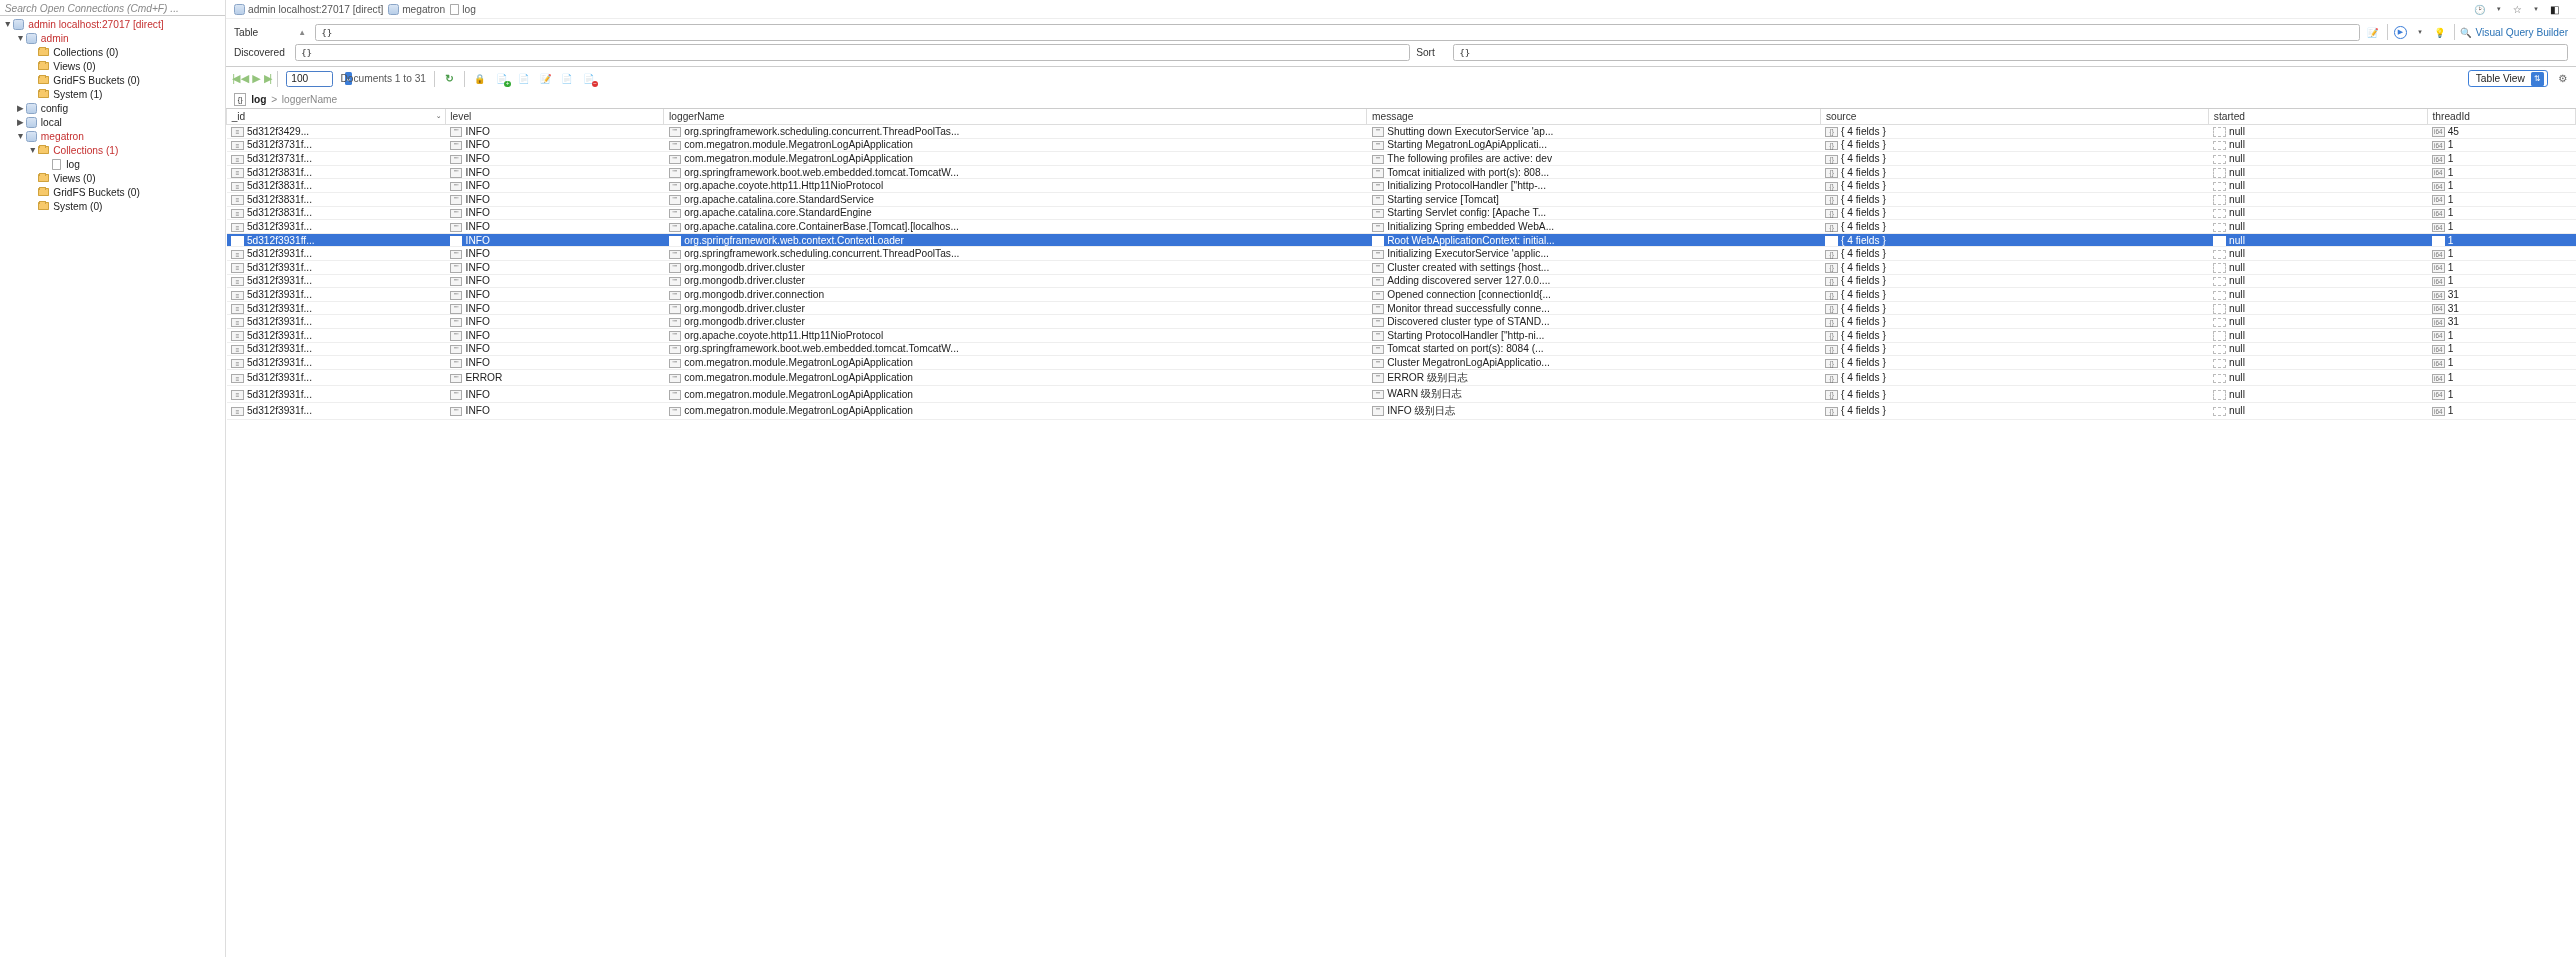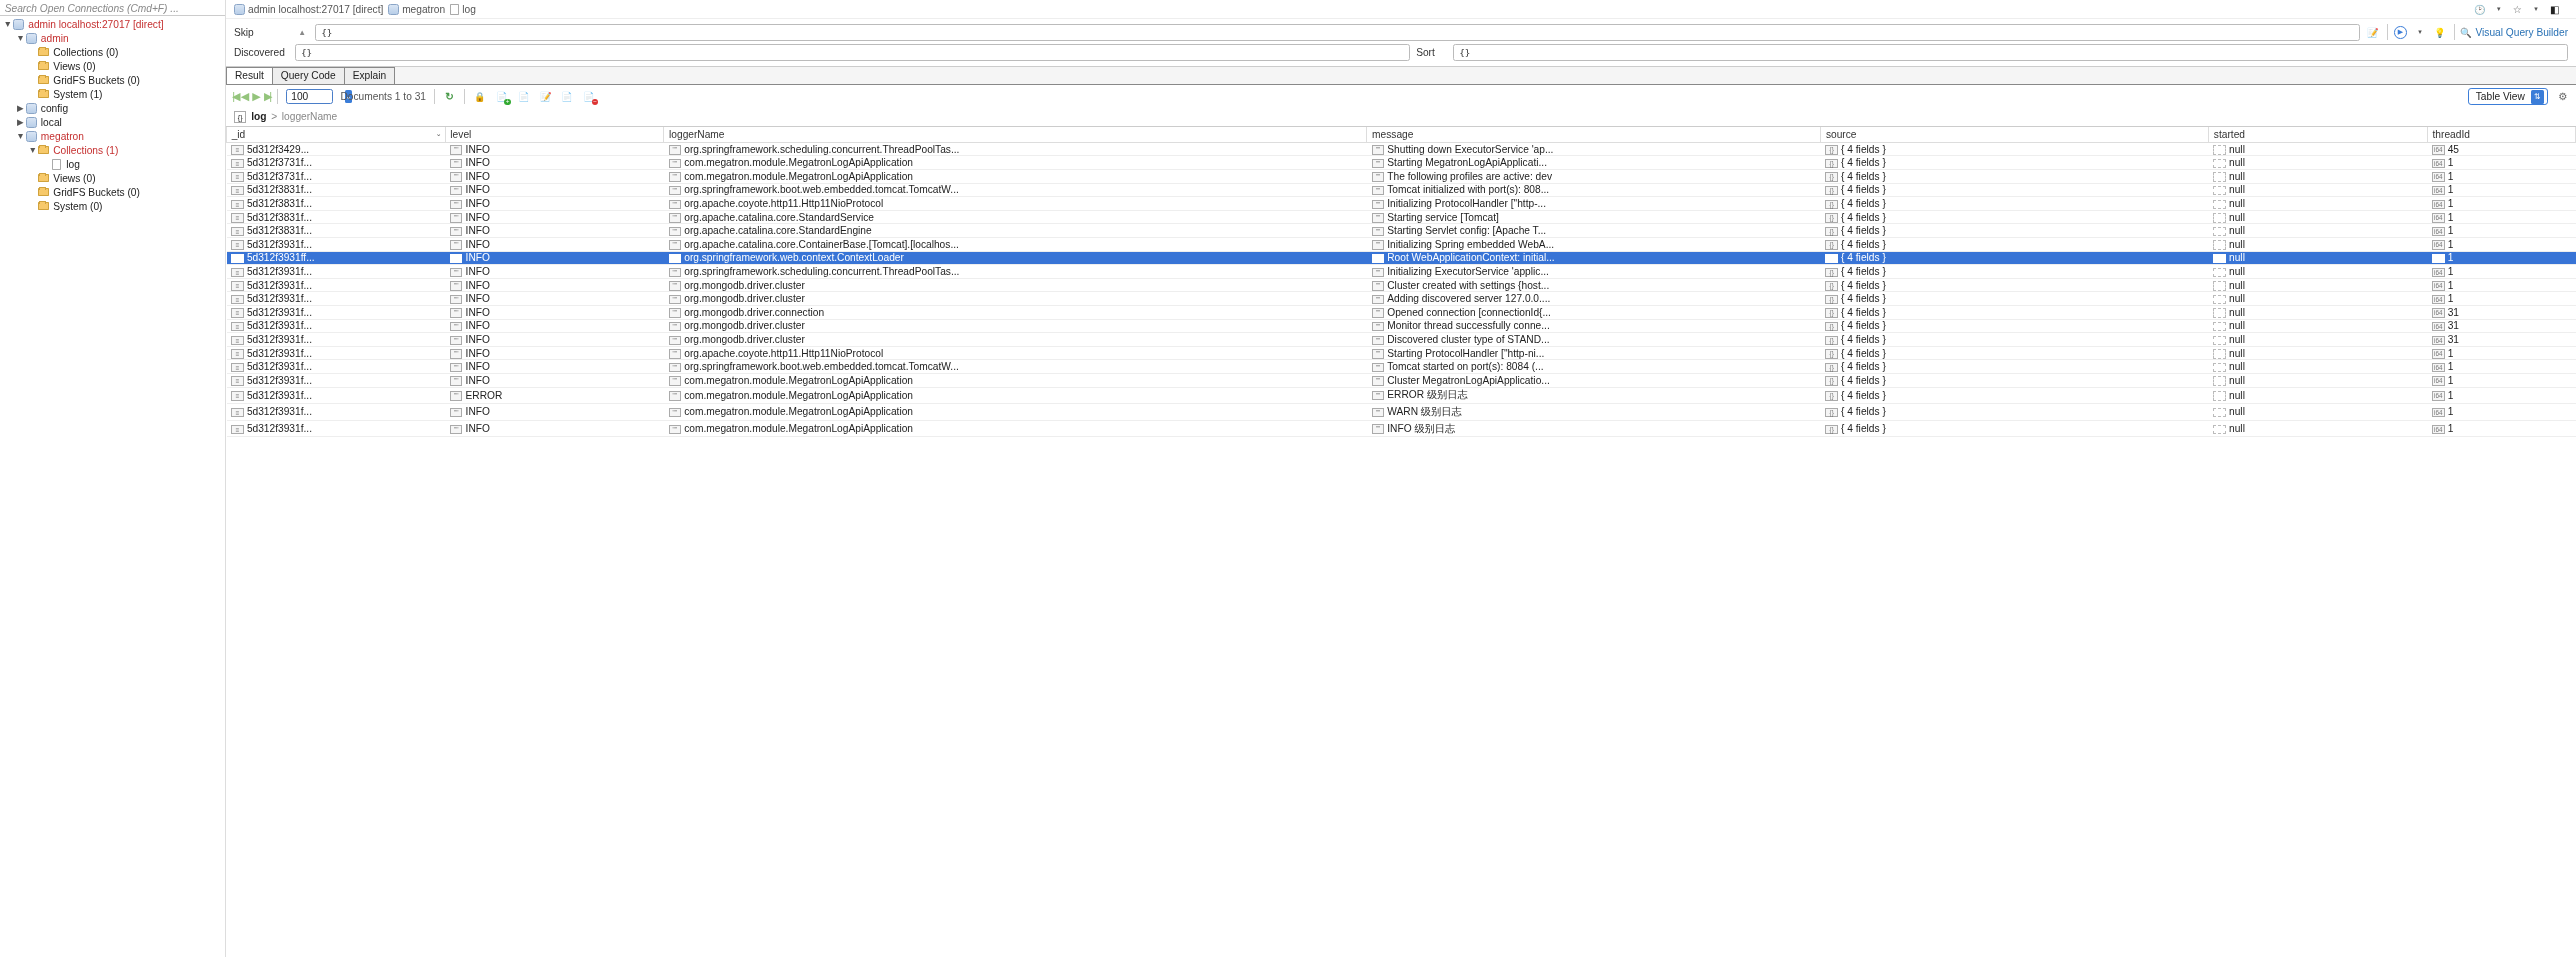--- a/index.html
+++ b/index.html
@@ -194,21 +194,21 @@
       <span class="toolbar-btn clock-icon"></span>
       <span class="toolbar-btn arrow-down-icon"></span>
       <span class="toolbar-btn star-icon"></span>
       <span class="toolbar-btn arrow-down-icon"></span>
       <span class="toolbar-btn">◧</span>
     </div>
   </div>
 
   <div class="query-panel">
     <div class="query-row">
-      <span class="query-label">Skip</span>
+      <span class="query-label">Table</span>
       <span class="toolbar-btn" style="font-size:7.9px;color:#888;">▲</span>
       <input class="query-input" value="{}" style="">
       <span class="toolbar-btn edit-icon"></span>
       <span class="sep"></span>
       <span class="play-circle">▶</span>
       <span class="toolbar-btn arrow-down-icon"></span>
       <span class="toolbar-btn bulb-icon"></span>
       <span class="sep"></span>
       <span class="vqb-link">
           <span class="magnify-icon"></span>
@@ -216,25 +216,20 @@
         </span>
     </div>
     <div class="query-row">
       <span class="query-label">Discovered</span>
       <input class="query-input half" value="{}" style="">
       <span class="query-label" style="width:31px">Sort</span>
       <input class="query-input half" value="{}" style="">
     </div>
   </div>
 
-  <div class="tabs">
-    <div class="tab active">Result</div>
-    <div class="tab">Query Code</div>
-    <div class="tab">Explain</div>
-  </div>
 
   <div class="grid-toolbar">
     <div class="nav-arrows">
       <span class="nav-arrow end">|◀</span>
       <span class="nav-arrow">◀</span>
       <span class="nav-arrow">▶</span>
       <span class="nav-arrow end">▶|</span>
     </div>
     <span class="sep"></span>
     <div class="page-size">

